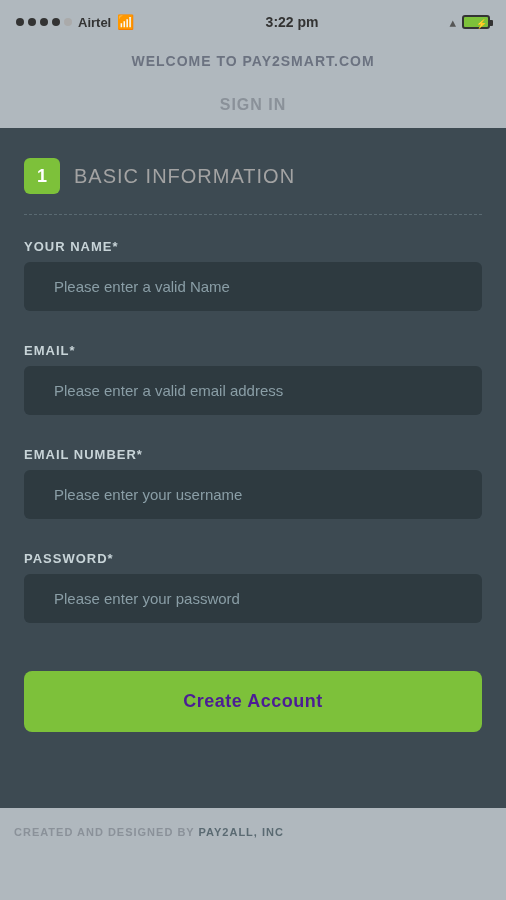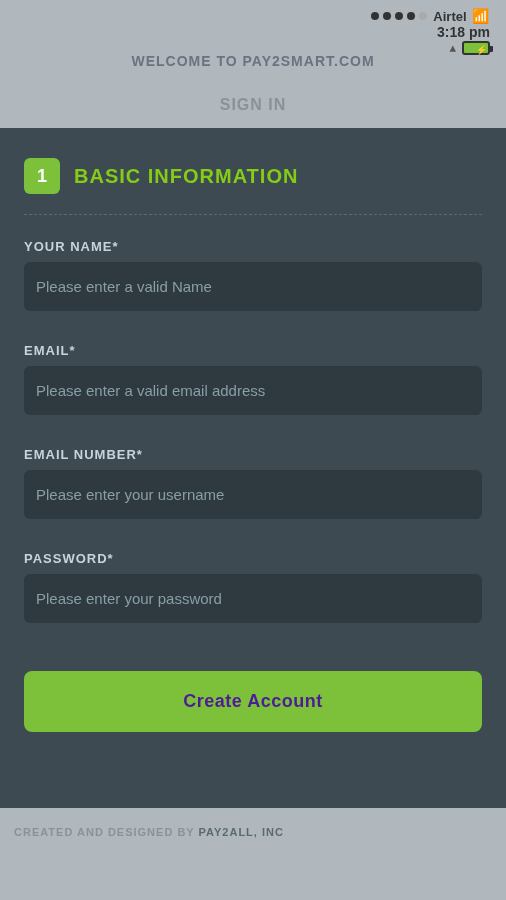--- a/index.html
+++ b/index.html
@@ -11,24 +11,23 @@
       background: #b0b8be;
       font-family: -apple-system, 'Helvetica Neue', Arial, sans-serif;
       overflow: hidden;
     }
 
     
     .status-bar {
       background: #b0b8be;
       height: 44px;
       display: flex;
-      align-items: flex-end;
+      align-items: center;
       justify-content: space-between;
-      padding: 8px 16px;
-      flex-direction: column;
+      padding: 16px 16px;
     }
     .status-left {
       display: flex;
       align-items: center;
       gap: 6px;
     }
     .dots {
       display: flex; gap: 4px;
     }
     .dot {
@@ -143,22 +142,22 @@
       display: flex;
       align-items: center;
       justify-content: center;
       font-size: 18px;
       font-weight: 700;
       color: #fff;
       flex-shrink: 0;
     }
     .section-title {
       font-size: 20px;
-      font-weight: 700;
-      color: #84cc16;
+      font-weight: 400;
+      color: #a3a3a3;
       letter-spacing: 1px;
     }
 
     
     .divider {
       border: none;
       border-top: 1px dashed #5a6a72;
       margin-bottom: 24px;
     }
 
@@ -172,21 +171,21 @@
       color: #c8d4d8;
       letter-spacing: 1px;
       margin-bottom: 8px;
       display: block;
     }
     .field-input {
       width: 100%;
       background: #2e3a40;
       border: none;
       border-radius: 6px;
-      padding: 16px 12px;
+      padding: 16px 30px;
       font-size: 15px;
       color: #8a9ea6;
       outline: none;
     }
     .field-input::placeholder {
       color: #8a9ea6;
     }
 
     
     .create-btn {
@@ -227,21 +226,21 @@
     <div class="dots">
       <div class="dot"></div>
       <div class="dot"></div>
       <div class="dot"></div>
       <div class="dot"></div>
       <div class="dot" style="background:#aaa;"></div>
     </div>
     <span class="carrier">Airtel</span>
     <span class="wifi-icon">📶</span>
   </div>
-  <div class="status-center">3:18 pm</div>
+  <div class="status-center">3:22 pm</div>
   <div class="status-right">
     <span class="signal-icon">▴</span>
     <div class="battery">
       <span class="bolt">⚡</span>
     </div>
   </div>
 </div>
 
 <div class="welcome-banner">
   <span class="welcome-text">WELCOME TO PAY2SMART.COM</span>

